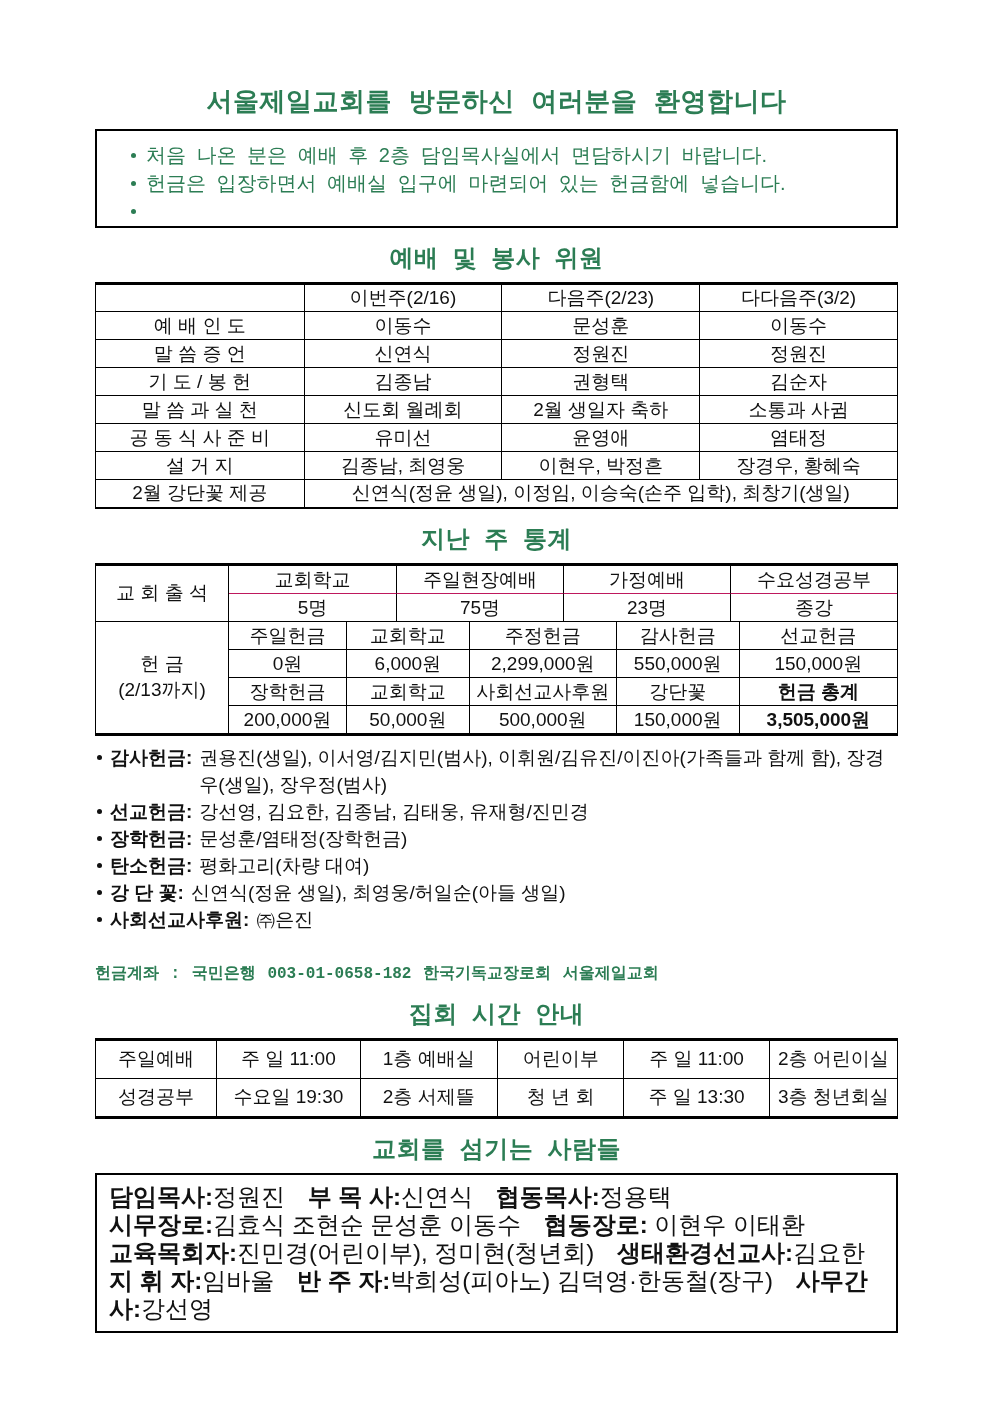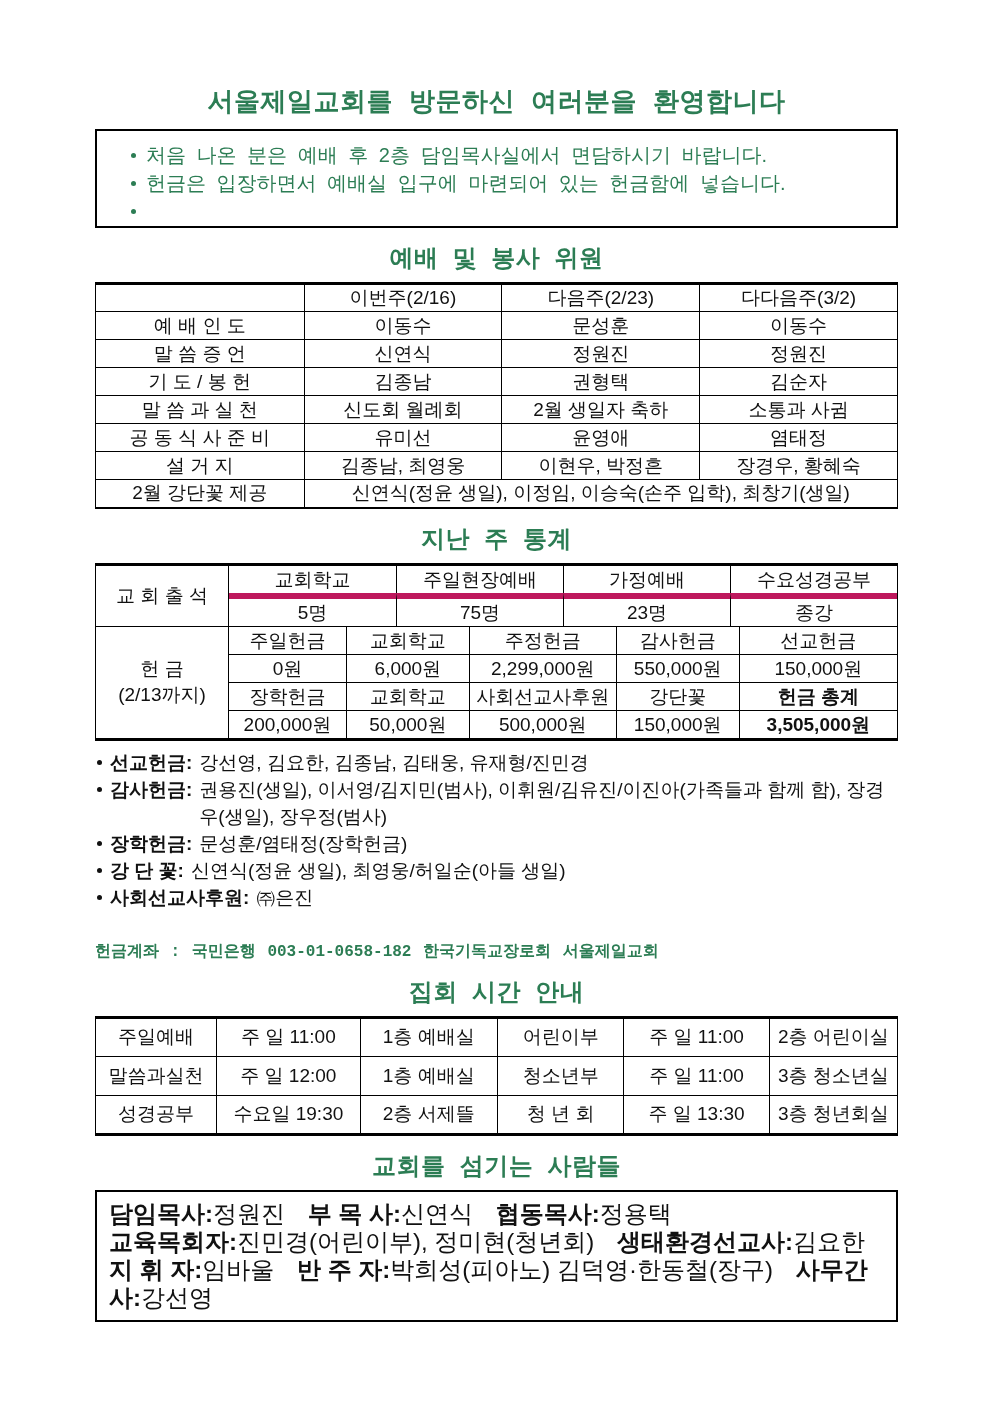--- a/index.html
+++ b/index.html
@@ -9,21 +9,20 @@
     color: #111111;
     font-family: "Liberation Sans", "DejaVu Sans", sans-serif;
   }
   .page { padding: 84px 94px 40px 95px; }
 
   
   .main-title {
     font-size: 26px; font-weight: bold; color: #2c7d54;
     text-align: center; word-spacing: 9px; letter-spacing: 0.5px;
     margin: 0 0 10px 0;
-    font-family: Liberation Serif, serif;
   }
   .section-title {
     font-size: 24px; font-weight: bold; color: #2c7d54;
     text-align: center; word-spacing: 7px; letter-spacing: 0.5px;
     margin: 14px 0 8px 0;
   }
 
   
   .welcome-box { border: 2px solid #000; padding: 10px 10px 12px 34px; }
   .welcome-note { display: flex; color: #2c7d54; font-size: 20px; line-height: 28px; word-spacing: 5px; }
@@ -37,21 +36,21 @@
 
   
   .t2 { display: grid; grid-template-columns: 133px 1fr;
         border: 1px solid #000; border-top: 3px solid #000; border-bottom: 3px solid #000;
         font-size: 19px; text-align: center; }
   .t2 .lab { border-right: 1px solid #000; display: flex; flex-direction: column;
              align-items: center; justify-content: center; }
   .off-lab, .off-grid { border-top: 1px solid #000; }
   .att-grid { display: grid; grid-template-columns: repeat(4, 1fr); }
   .att-grid .cell { line-height: 27px; }
-  .att-grid .cell:nth-child(n+5) { border-top: 6px solid #be185d; }
+  .att-grid .cell:nth-child(n+5) { border-top: 1px solid #be185d; }
   .att-grid .cell:not(:nth-child(4n+1)) { border-left: 1px solid #000; }
   .off-grid { display: grid; grid-template-columns: 17.5% 18.4% 22% 18.4% 1fr; }
   .off-grid .cell { line-height: 27px; }
   .off-grid .cell:nth-child(n+6) { border-top: 1px solid #000; }
   .off-grid .cell:not(:nth-child(5n+1)) { border-left: 1px solid #000; }
   .bold { font-weight: bold; }
 
   
   .details { margin-top: 8px; font-size: 19px; }
   .detail { display: flex; line-height: 27px; }
@@ -190,32 +189,37 @@
       <div class="cell">50,000원</div>
       <div class="cell">500,000원</div>
       <div class="cell">150,000원</div>
       <div class="cell bold">3,505,000원</div>
     </div>
   </div>
 
   <div class="details">
     <div class="detail">
       <span class="bdot"></span>
+      <span class="lbl">감사헌금:</span>
+      <span class="txt">권용진(생일), 이서영/김지민(범사), 이휘원/김유진/이진아(가족들과 함께 함), 장경우(생일), 장우정(범사)</span>
+    </div>
+    <div class="detail">
+      <span class="bdot"></span>
       <span class="lbl">선교헌금:</span>
       <span class="txt">강선영, 김요한, 김종남, 김태웅, 유재형/진민경</span>
     </div>
     <div class="detail">
       <span class="bdot"></span>
-      <span class="lbl">감사헌금:</span>
-      <span class="txt">권용진(생일), 이서영/김지민(범사), 이휘원/김유진/이진아(가족들과 함께 함), 장경우(생일), 장우정(범사)</span>
-    </div>
-    <div class="detail">
-      <span class="bdot"></span>
       <span class="lbl">장학헌금:</span>
       <span class="txt">문성훈/염태정(장학헌금)</span>
+    </div>
+    <div class="detail">
+      <span class="bdot"></span>
+      <span class="lbl">탄소헌금:</span>
+      <span class="txt">평화고리(차량 대여)</span>
     </div>
     <div class="detail">
       <span class="bdot"></span>
       <span class="lbl">강 단 꽃:</span>
       <span class="txt">신연식(정윤 생일), 최영웅/허일순(아들 생일)</span>
     </div>
     <div class="detail">
       <span class="bdot"></span>
       <span class="lbl">사회선교사후원:</span>
       <span class="txt">㈜은진</span>
@@ -237,46 +241,42 @@
     <tbody>
       <tr>
         <td>주일예배</td>
         <td>주 일 11:00</td>
         <td>1층 예배실</td>
         <td>어린이부</td>
         <td>주 일 11:00</td>
         <td>2층 어린이실</td>
       </tr>
       <tr>
-        <td>말씀과실천</td>
-        <td>주 일 12:00</td>
-        <td>1층 예배실</td>
-        <td>청소년부</td>
-        <td>주 일 11:00</td>
-        <td>3층 청소년실</td>
-      </tr>
-      <tr>
         <td>성경공부</td>
         <td>수요일 19:30</td>
         <td>2층 서제뜰</td>
         <td>청 년 회</td>
         <td>주 일 13:30</td>
         <td>3층 청년회실</td>
       </tr>
     </tbody>
   </table>
 
   <div class="section-title">교회를 섬기는 사람들</div>
   <div class="staff-box">
     <div class="staff-line">
       <span class="pair"><span class="plbl">담임목사:</span><span>정원진</span></span>
       <span class="pair"><span class="plbl">부 목 사:</span><span>신연식</span></span>
       <span class="pair"><span class="plbl">협동목사:</span><span>정용택</span></span>
     </div>
     <div class="staff-line">
+      <span class="pair"><span class="plbl">시무장로:</span><span>김효식 조현순 문성훈 이동수</span></span>
+      <span class="pair"><span class="plbl">협동장로:</span><span> 이현우 이태환</span></span>
+    </div>
+    <div class="staff-line">
       <span class="pair"><span class="plbl">교육목회자:</span><span>진민경(어린이부), 정미현(청년회)</span></span>
       <span class="pair"><span class="plbl">생태환경선교사:</span><span>김요한</span></span>
     </div>
     <div class="staff-line">
       <span class="pair"><span class="plbl">지 휘 자:</span><span>임바울</span></span>
       <span class="pair"><span class="plbl">반 주 자:</span><span>박희성(피아노) 김덕영·한동철(장구)</span></span>
       <span class="pair"><span class="plbl">사무간사:</span><span>강선영</span></span>
     </div>
   </div>
 

